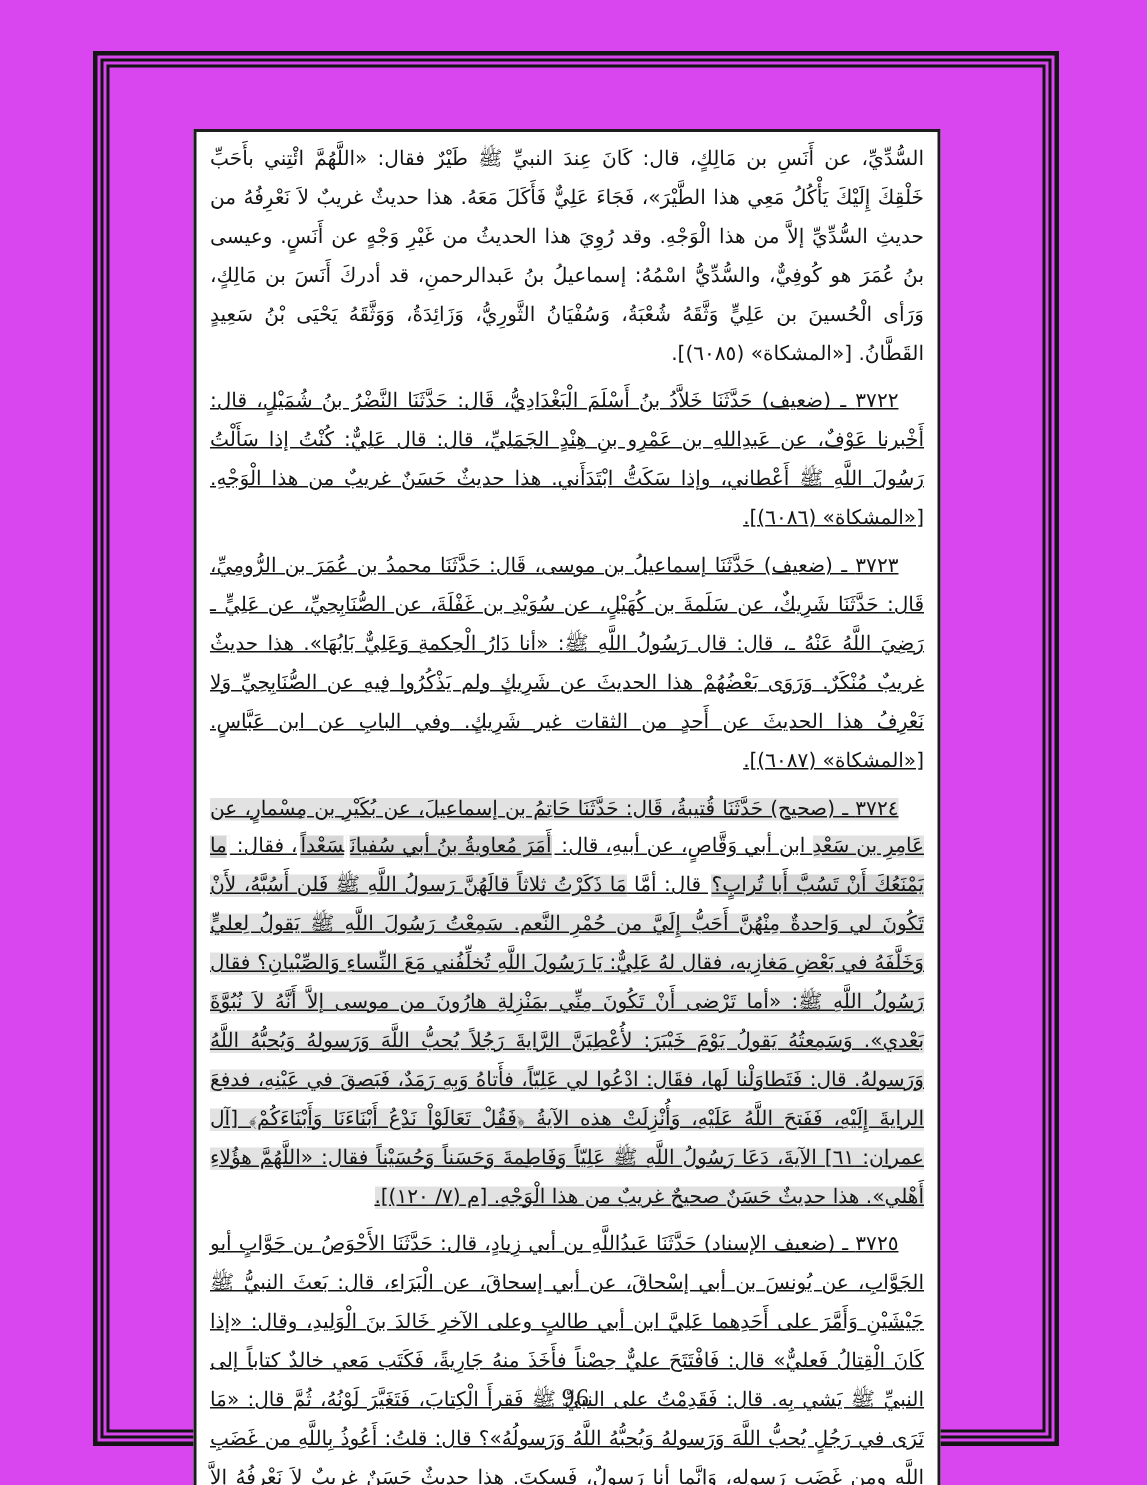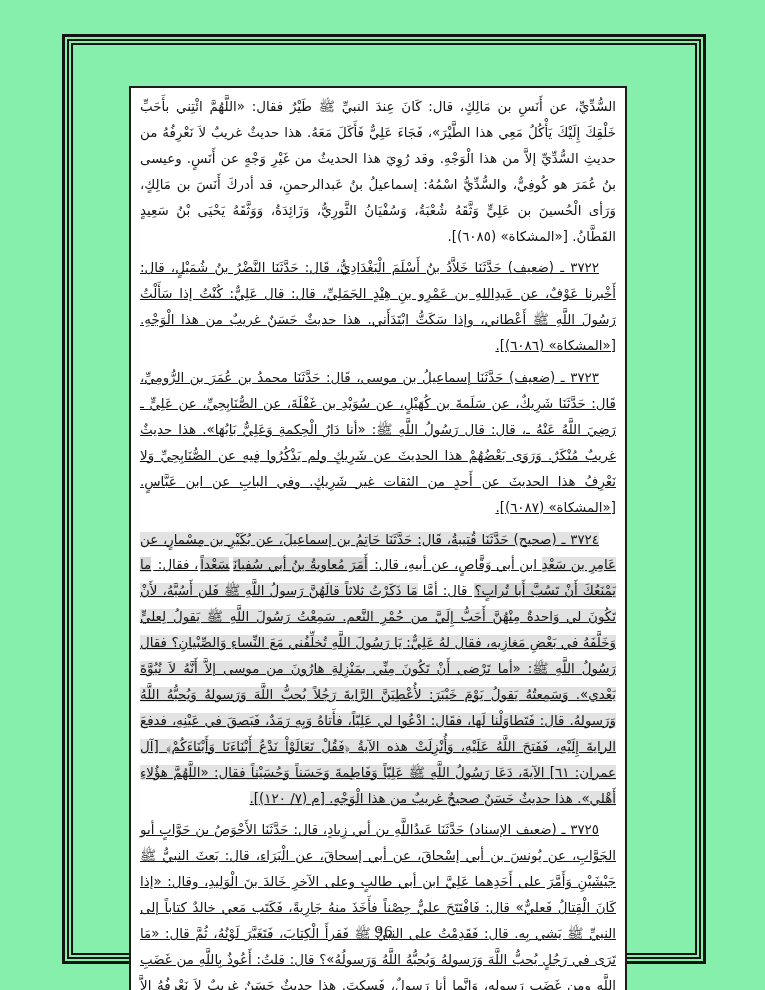--- a/index.html
+++ b/index.html
@@ -1,16 +1,16 @@
 <!DOCTYPE html>
 <html lang="ar"><head>
 <meta charset="utf-8">
 <style>
   html,body{margin:0;padding:0;background:#ffffff;}
-  .page{position:relative;width:765px;height:990px;background:#86efac;overflow:hidden;}
+  .page{position:relative;width:765px;height:990px;background:#d946ef;overflow:hidden;}
 
   
   .fl{position:absolute;box-sizing:border-box;}
   .f1{left:62px;top:34px;width:644px;height:930px;border:3px solid #141414;}
   .f2{left:67px;top:39px;width:634px;height:920px;border:2px solid #141414;}
   .f3{left:71px;top:43px;width:626px;height:912px;border:2px solid #141414;}
 
   
   .textbox{
     position:absolute;left:129px;top:86px;width:498px;min-height:769px;

